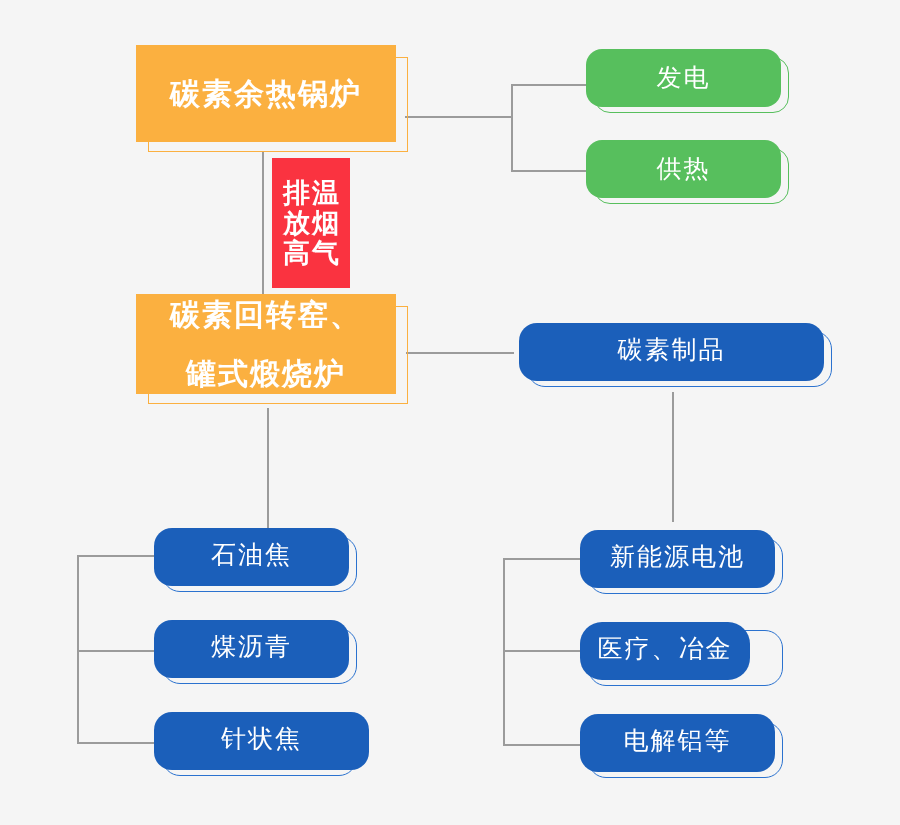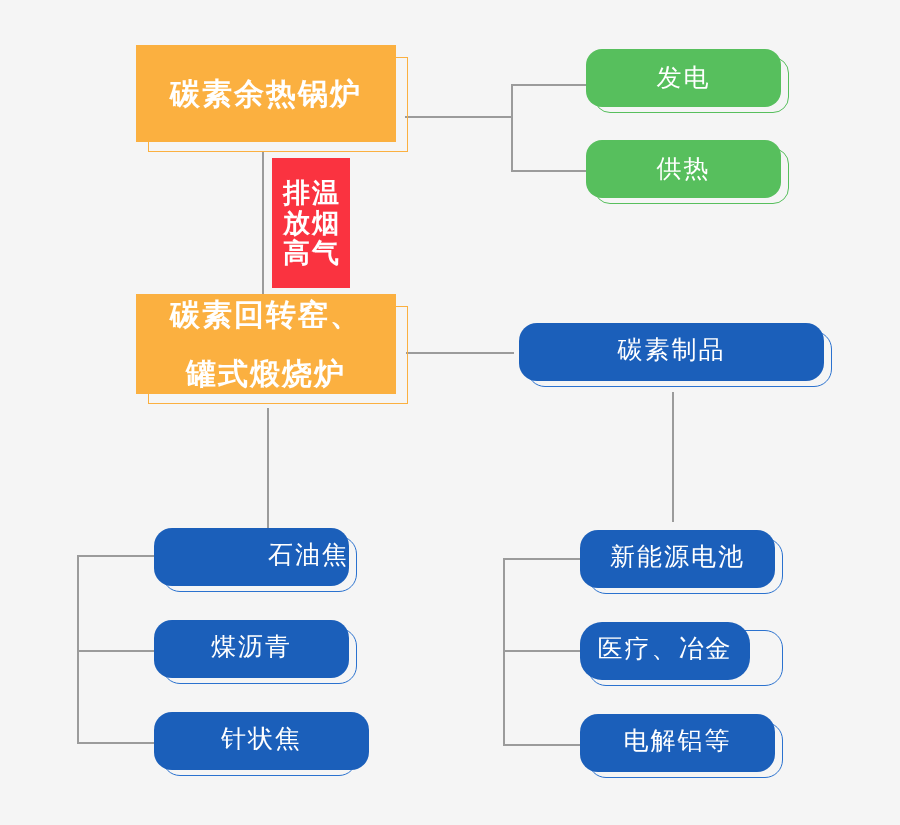--- a/index.html
+++ b/index.html
@@ -182,21 +182,21 @@
   </div>
 
   <div class="node green" style="left:586px; top:140px; width:195px; height:58px;">
     <span class="lbl">供热</span>
   </div>
 
   <div class="node blue" style="left:519px; top:323px; width:305px; height:58px;">
     <span class="lbl">碳素制品</span>
   </div>
 
-  <div class="node blue" style="left:154px; top:528px; width:195px; height:58px;justify-content:flex-end;">
+  <div class="node blue" style="left:154px; top:528px; width:195px; height:58px;">
     <span class="lbl">石油焦</span>
   </div>
 
   <div class="node blue" style="left:154px; top:620px; width:195px; height:58px;">
     <span class="lbl">煤沥青</span>
   </div>
 
   <div class="node blue" style="left:154px; top:712px; width:215px; height:58px;justify-content:center;">
     <span class="lbl">针状焦</span>
   </div>

